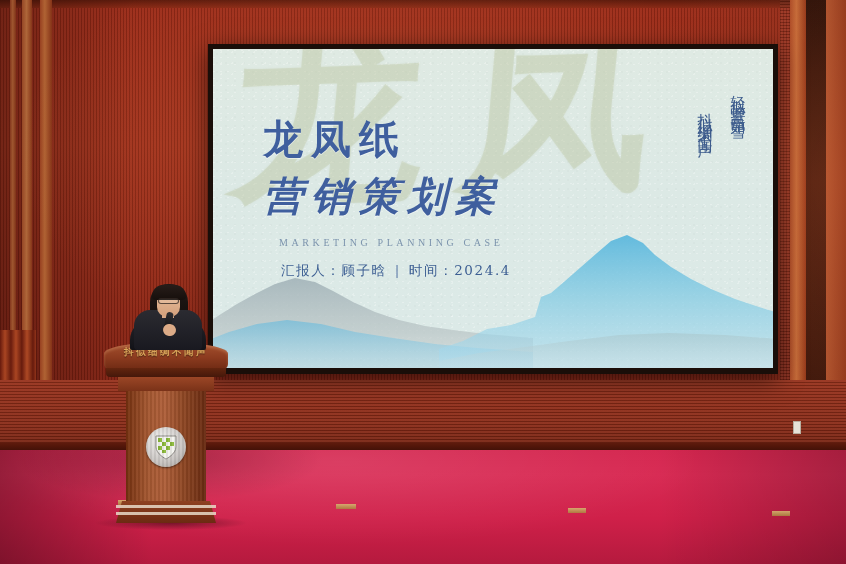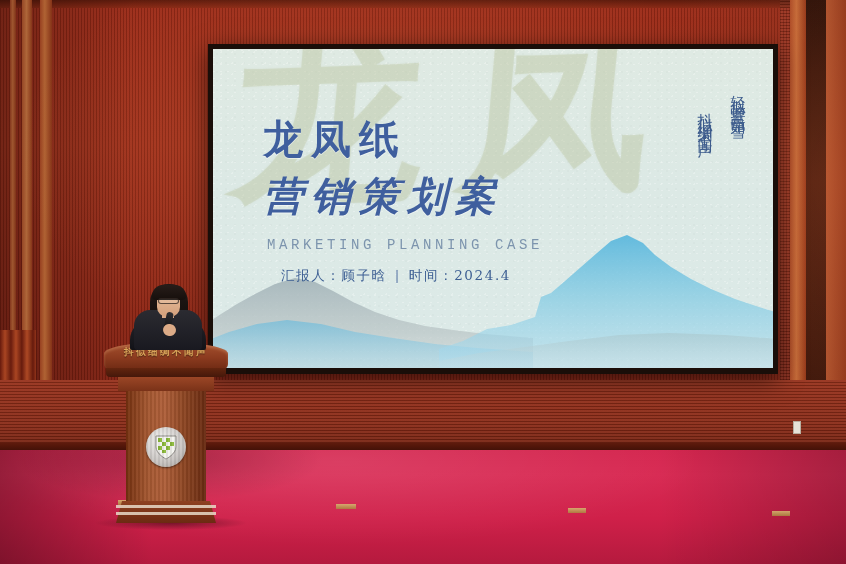--- a/index.html
+++ b/index.html
@@ -137,23 +137,23 @@
     font-family:"DejaVu Serif", serif;
     color:#3f5f9e;
     font-weight:700;
     font-size:40px;
     letter-spacing:8px;
     line-height:1.42;
     text-shadow:0 1px 0 rgba(255,255,255,0.5);
   }
   .title-line.l2 { font-size:40px;font-style:italic; }
   .subtitle-en {
-    margin-top:12px; margin-left:4px;
-    font-family:Liberation Mono, monospace;
-    font-size:14px; letter-spacing:3.6px;
+    margin-top:12px; margin-left:16px;
+    font-family:Liberation Serif, serif;
+    font-size:10px; letter-spacing:3.6px;
     color:#7c94ad;
   }
   .byline {
     margin-top:14px; margin-left:18px;
     font-family:"DejaVu Serif", serif;
     font-size:13.5px; letter-spacing:1.6px;
     color:#3d5f93;
   }
   .byline .sep { display:inline-block; padding:0 8px; color:#5d7aa8; }
 

